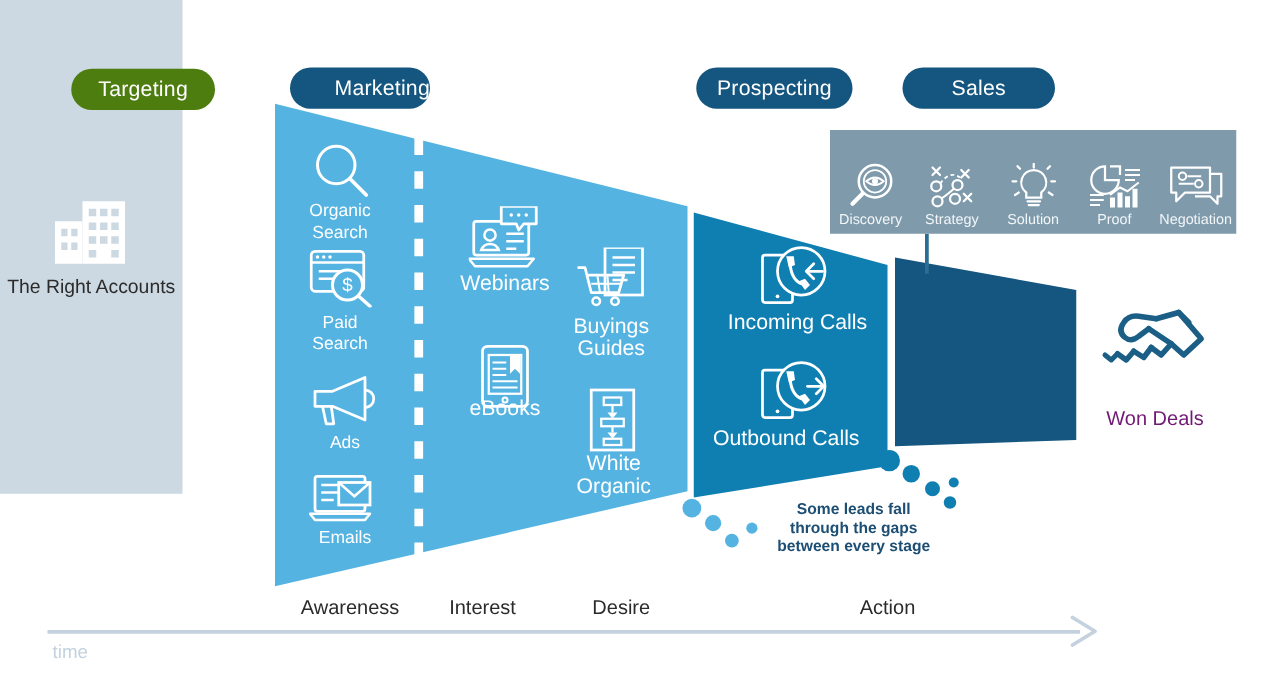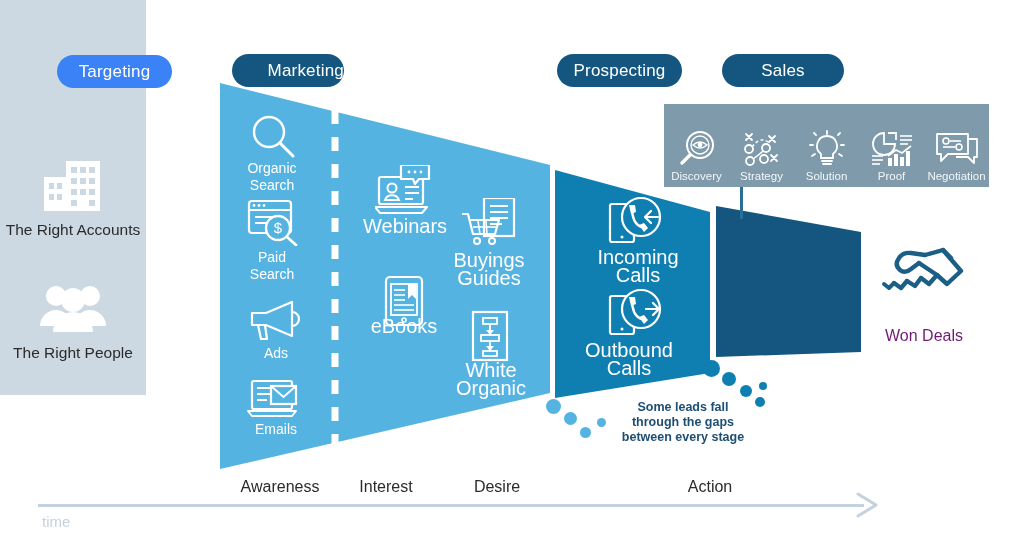--- a/index.html
+++ b/index.html
@@ -9,21 +9,21 @@
     -webkit-font-smoothing:antialiased;
   }
   .stage{position:absolute;}
 
   
   .pill{
     position:absolute;display:flex;align-items:center;justify-content:center;
     border-radius:22px;color:#ffffff;font-size:17px;letter-spacing:.2px;
     height:33px;white-space:nowrap;
   }
-  .pill.light{background:#3b82f6;}
+  .pill.light{background:#4d7c0f;}
   .pill.dark{background:#14567f;}
 
   
   #targeting-panel{
     left:41px;top:70px;width:146px;height:395px;background:#ccd9e2;
   }
   .target-item{
     position:absolute;left:0;width:146px;text-align:center;
   }
   .target-label{
@@ -32,21 +32,21 @@
 
   
   .shape{position:absolute;}
   .shape svg{display:block;overflow:visible;}
 
   
   .fl{
     position:absolute;text-align:center;color:#ffffff;font-size:14px;
     line-height:16.5px;white-space:pre-line;
   }
-  .fl.big{font-size:20px;line-height:17.5px;}
+  .fl.big{font-size:17px;line-height:17.5px;}
 
   
   #sales-bar{
     position:absolute;left:664px;top:104px;width:325px;height:83px;
     background:#7e9aab;display:flex;align-items:flex-end;
   }
   .sales-cell{
     flex:1;display:flex;flex-direction:column;align-items:center;
     justify-content:flex-end;height:100%;padding-bottom:5px;
   }
@@ -99,32 +99,20 @@
       <rect x="37" y="36" width="6" height="6" fill="#ccd9e2"></rect>
       <rect x="46" y="36" width="6" height="6" fill="#ccd9e2"></rect>
       <rect x="55" y="36" width="6" height="6" fill="#ccd9e2"></rect>
       <rect x="37" y="47" width="6" height="6" fill="#ccd9e2"></rect>
       <rect x="55" y="47" width="6" height="6" fill="#ccd9e2"></rect>
     </svg>
     <div class="target-label">The Right
 Accounts</div>
   </div>
 
-  <div class="target-item" style="top:276px;">
-    <svg width="78" height="62" viewBox="0 0 78 62" style="margin:0 auto;display:block;">
-      <circle cx="22" cy="20" r="10" fill="#ffffff"></circle>
-      <circle cx="56" cy="20" r="10" fill="#ffffff"></circle>
-      <path d="M6 50 A16 16 0 0 1 38 50 Z" fill="#ffffff"></path>
-      <path d="M40 50 A16 16 0 0 1 72 50 Z" fill="#ffffff"></path>
-      <circle cx="39" cy="24" r="12" fill="#ffffff"></circle>
-      <path d="M19 56 A20 20 0 0 1 59 56 Z" fill="#ffffff"></path>
-    </svg>
-    <div class="target-label">The Right
-People</div>
-  </div>
 </div>
 
 <div class="pill light" style="left:57px;top:55px;width:115px;">
   <span>Targeting</span>
 </div>
 
 <div class="shape" style="left:220px;top:83px;">
   <svg width="340" height="390" viewBox="0 0 340 390">
     <polygon points="0,0 330,82 330,310 0,386" fill="#55b3e2"></polygon>
   </svg>

